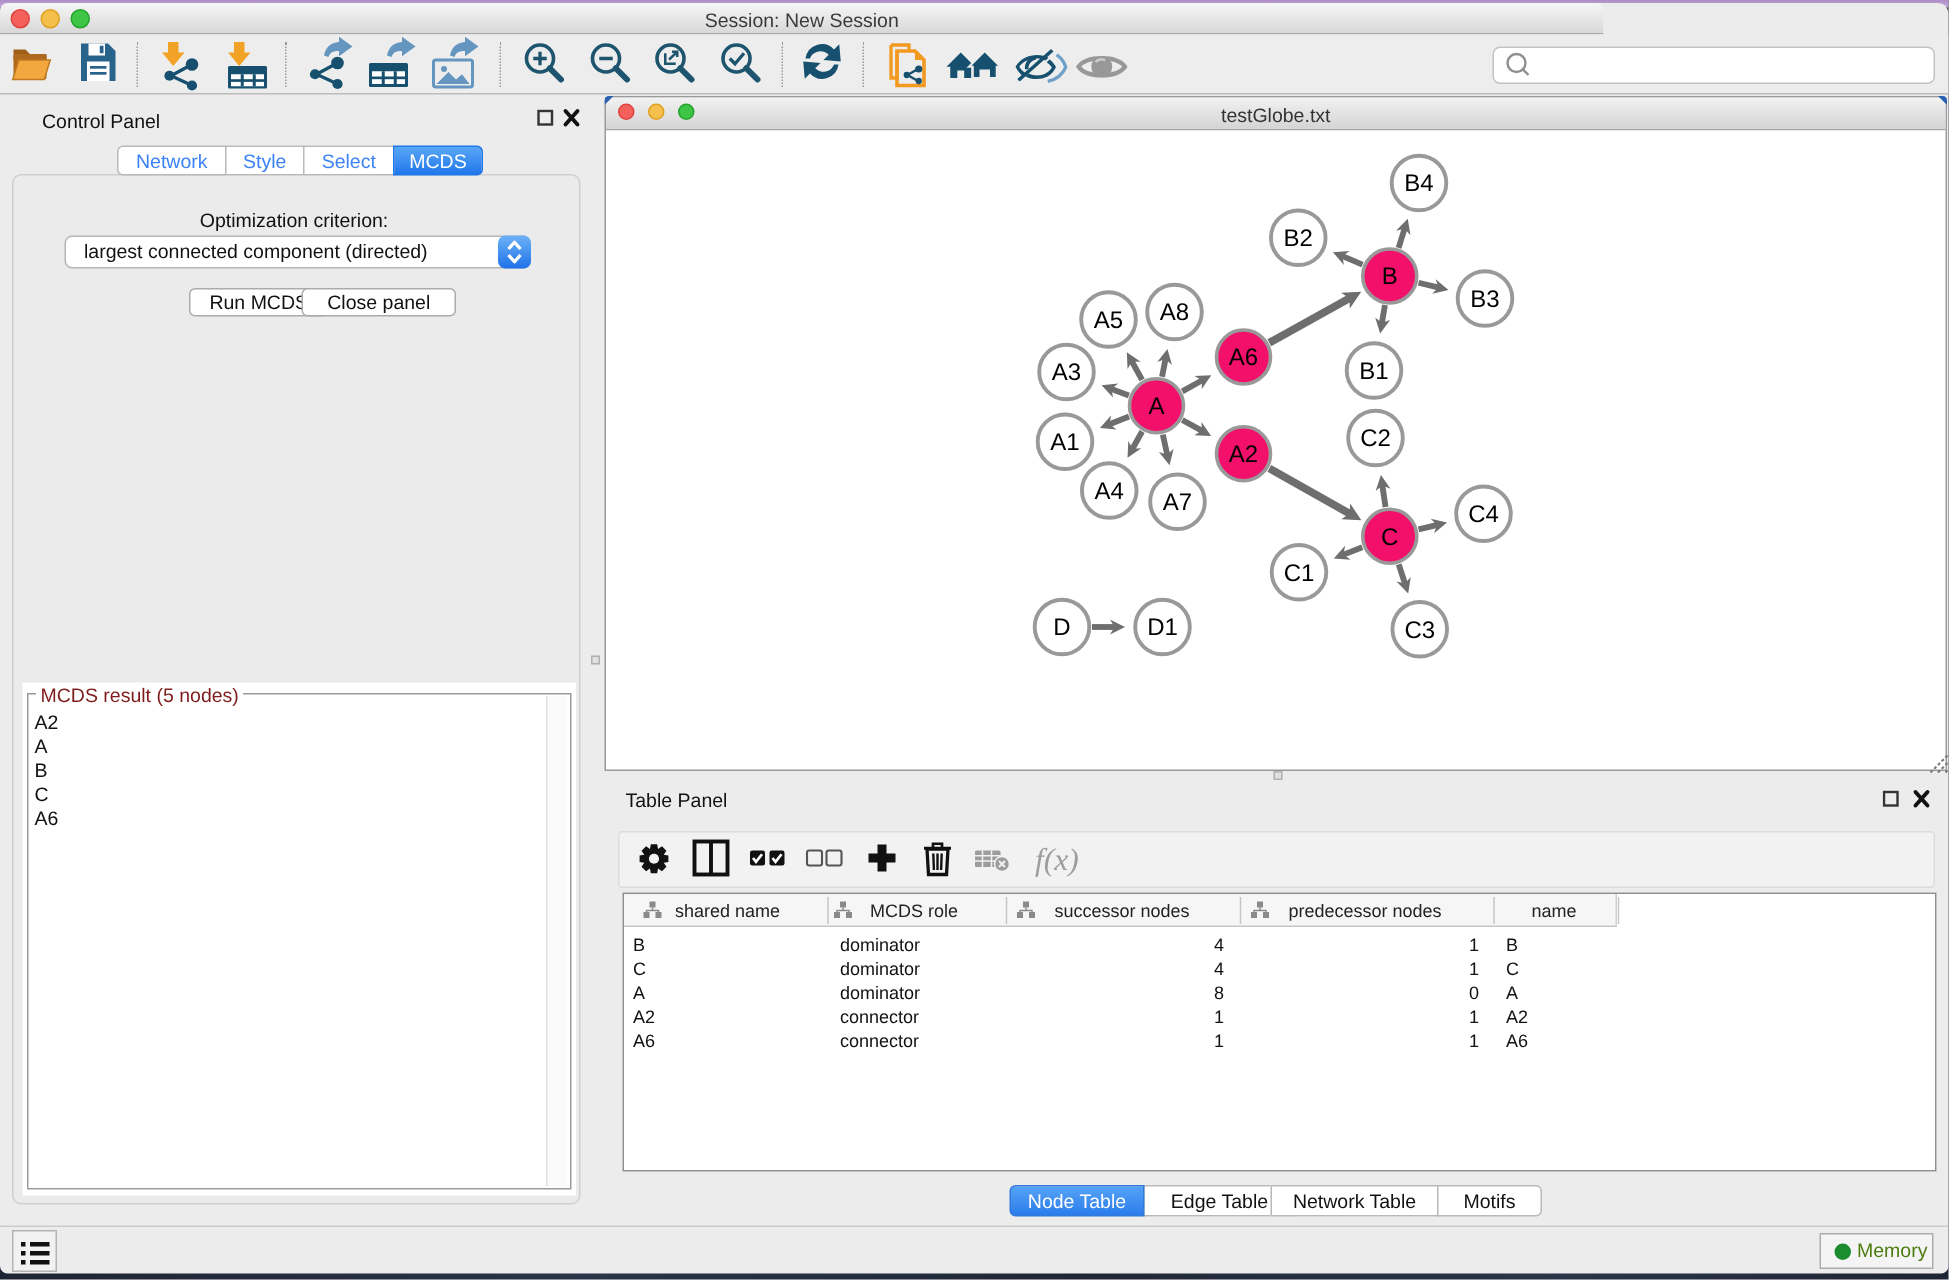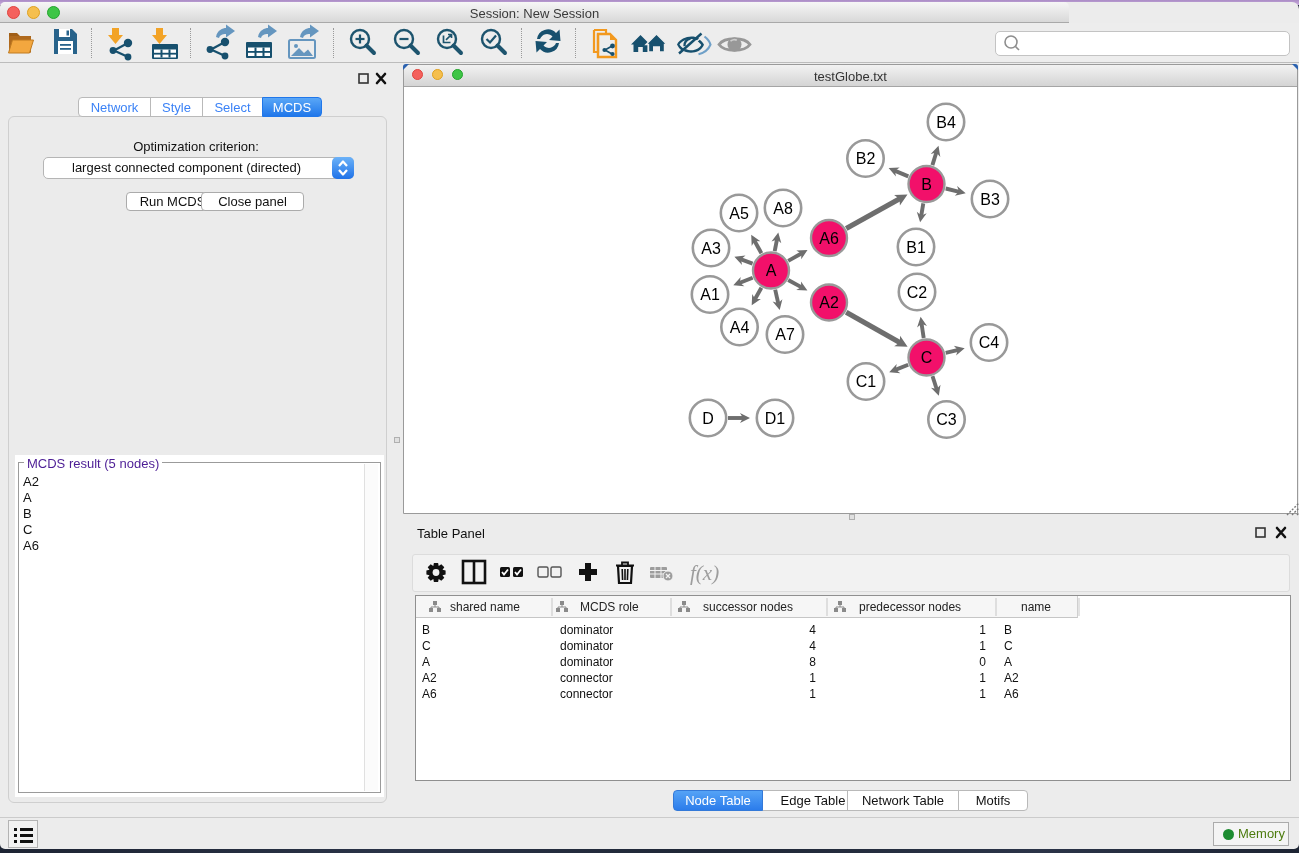--- a/index.html
+++ b/index.html
@@ -18,21 +18,21 @@
 #cp-head { left:0; top:62px; width:392px; height:35px; }
 #cp-title { left:28px; top:9px; font-size:13px; color:#111; }
 #cp-body { left:8px; top:114px; width:379px; height:687px; background:#ebebeb; border:1px solid #cfcfcf; border-radius:6px; }
 .tab { top:95px; height:20px; border:1px solid #b9b9b9; background:#fff; font-size:13px; color:#3b82f6; text-align:center; line-height:19px; }
 #opt-label { left:0; top:137px; width:392px; text-align:center; font-size:13px; color:#111; }
 #dropdown { left:43px; top:155px; width:311px; height:22px; background:#fff; border:1px solid #b5b5b5; border-radius:5px; font-size:13px; line-height:20px; color:#111; }
 #dd-step { right:-1px; top:-1px; width:22px; height:22px; border-radius:5px; background:linear-gradient(#6cb2f8,#1f72e8); }
 .btn { top:190px; height:19px; background:#fff; border:1px solid #ababab; border-radius:4px; font-size:13px; color:#111; text-align:center; line-height:17px; }
 #gb-back { left:15px; top:453px; width:369px; height:342px; background:#fff; }
 #groupbox { left:18px; top:460px; width:363px; height:331px; background:#fff; border:1px solid #9b9b9b; }
-#gb-title { left:5px; top:-7px; background:#fff; padding:0 3px; font-size:13px; color:#4c1d95; }
+#gb-title { left:5px; top:-7px; background:#fff; padding:0 3px; font-size:13px; color:#7f1d1d; }
 .gb-item { left:4px; font-size:13px; color:#111; }
 #gb-scroll { right:2px; top:1px; width:14px; height:327px; border-left:1px solid #e0e0e0; background:#fbfbfb; }
 #iwin { left:403px; top:62px; width:895px; height:450px; background:#fff; border:1px solid #9a9a9a; border-radius:4px 4px 0 0; }
 #iwin-tb { left:0; top:0; width:893px; height:22px; background:linear-gradient(#f2f2f2,#d4d4d4); border-bottom:1px solid #a5a5a5; border-radius:4px 4px 0 0; }
 .tl2 { width:11px; height:11px; border-radius:50%; top:4px; }
 #iwin-title { width:100%; top:4px; text-align:center; font-size:13px; color:#333; }
 
 #tp-title { left:417px; top:524px; font-size:13px; color:#111; }
 #tp-toolbar { left:412px; top:552px; width:878px; height:38px; background:#f2f2f2; border:1px solid #dcdcdc; border-radius:3px; }
 #ttable { left:415px; top:593px; width:876px; height:186px; background:#fff; border:1px solid #8f8f8f; }
@@ -189,36 +189,39 @@
 
         <g>
           <path d="M719 21.5 C724.5 13.8 744.5 13.8 750 21.5 C744.5 29.2 724.5 29.2 719 21.5 Z" fill="none" stroke="#989898" stroke-width="2.8"></path>
           <circle cx="734.5" cy="21.5" r="7" fill="#989898"></circle>
           <path d="M730.5 18.3 C731.7 16.6 735 16.1 736.8 17.2" stroke="#cdcdcd" stroke-width="1.6" fill="none"></path>
         </g>
       </g>
     </svg>
     <div id="searchbox" class="abs"></div>
   </div>
+  <div id="cp-head" class="abs">
+    <div id="cp-title" class="abs">Control Panel</div>
+  </div>
   <svg class="abs" style="left:358px;top:70px" width="36" height="14" viewBox="0 0 36 14">
     <rect x="1" y="2" width="9" height="9" fill="none" stroke="#333" stroke-width="1.6"></rect>
     <path d="M19 2 L27 11 M27 2 L19 11" stroke="#111" stroke-width="2.6" stroke-linecap="round"></path>
   </svg>
   <svg class="abs" style="left:1002px;top:31px" width="20" height="20" viewBox="0 0 20 20">
     <circle cx="9" cy="9" r="6" fill="none" stroke="#8e8e8e" stroke-width="1.6"></circle>
     <line x1="13.5" y1="13.5" x2="17" y2="17" stroke="#8e8e8e" stroke-width="1.6"></line>
   </svg>
 
   <div id="cp-body" class="abs"></div>
   <div class="tab abs" style="left:78px;width:73px;border-radius:4px 0 0 4px;">Network</div>
   <div class="tab abs" style="left:150px;width:53px;">Style</div>
   <div class="tab abs" style="left:202px;width:61px;">Select</div>
   <div class="tab abs" style="left:262px;width:60px;background:linear-gradient(#5aa7f7,#2077ea);color:#fff;border-color:#2077ea;border-radius:0 4px 4px 0;">MCDS</div>
   <div id="opt-label" class="abs">Optimization criterion:</div>
-  <div id="dropdown" class="abs"><span style="padding-left:28px">largest connected component (directed)</span>
+  <div id="dropdown" class="abs"><span style="padding-left:12px">largest connected component (directed)</span>
     <div id="dd-step" class="abs"><svg width="22" height="22" viewBox="0 0 22 22">
           <path d="M7 9 L11 4.5 L15 9" fill="none" stroke="#fff" stroke-width="2.2" stroke-linejoin="round"></path>
           <path d="M7 13 L11 17.5 L15 13" fill="none" stroke="#fff" stroke-width="2.2" stroke-linejoin="round"></path>
         </svg></div>
   </div>
   <div class="btn abs" style="left:94px;width:93px;margin-left:32px;">Run MCDS</div>
   <div class="btn abs" style="left:201px;width:103px;">Close panel</div>
   <div id="gb-back" class="abs"></div>
   <div id="groupbox" class="abs">
     <div id="gb-title" class="abs">MCDS result (5 nodes)</div>

